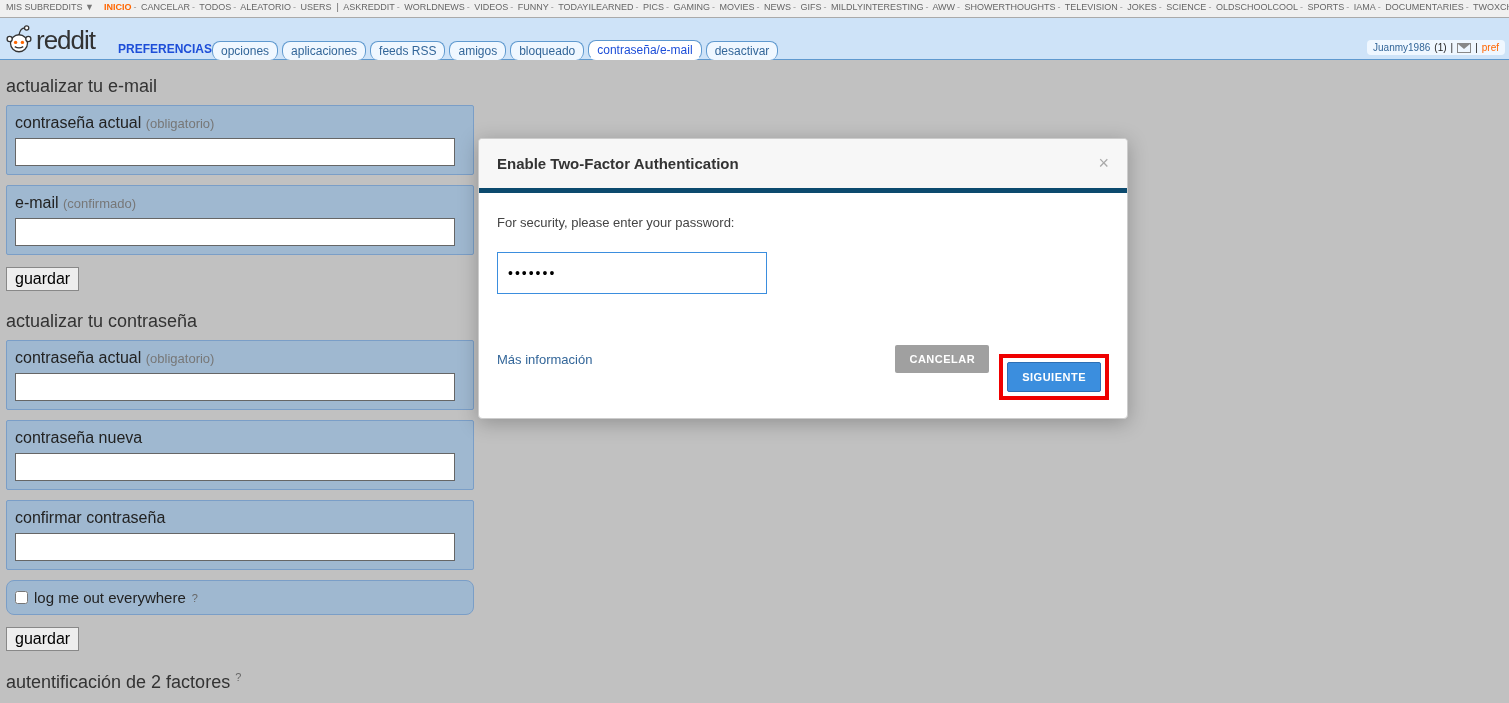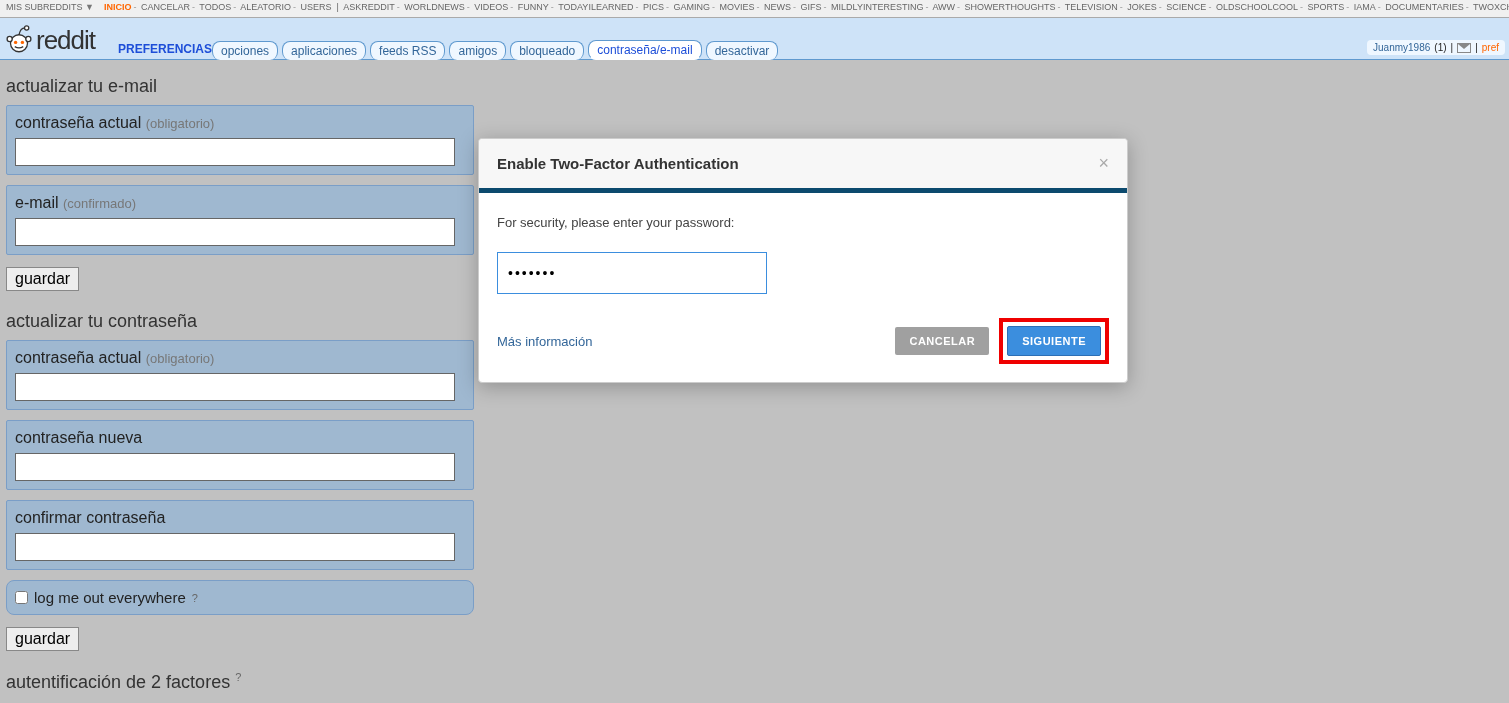--- a/index.html
+++ b/index.html
@@ -48,21 +48,21 @@
   .modal-head { background: #f7f7f7; border-bottom: 5px solid #0c4a6e; padding: 14px 18px; border-radius: 4px 4px 0 0; display: flex; justify-content: space-between; align-items: center; }
   .modal-head .title { font-size: 15px; font-weight: bold; color: #333; }
   .modal-head .close { font-size: 18px; color: #aaa; cursor: pointer; }
   .modal-body { padding: 22px 24px 10px 18px; }
   .modal-body .prompt { font-size: 13px; color: #444; margin-bottom: 22px; }
   .modal-body input[type=password] { width: 270px; height: 42px; border: 1px solid #3b8ede; padding: 4px 10px; font-size: 14px; outline: none; letter-spacing: 2px; }
   .modal-foot { padding: 14px 18px 18px 18px; display: flex; justify-content: space-between; align-items: center; }
   .modal-foot .more { color: #369; font-size: 13px; cursor: pointer; }
   .modal-foot .btns { display: flex; gap: 10px; align-items: center; }
   .btn-cancel { background: #a0a0a0; color: #fff; border: none; padding: 8px 14px; font-size: 11px; font-weight: bold; letter-spacing: 0.5px; cursor: pointer; border-radius: 2px; }
-  .btn-next-wrap { border: 4px solid #ef0000; padding: 4px; }
+  .btn-next-wrap { border: 4px solid #ef0000; padding: 4px; margin-top: 36px; }
   .btn-next { background: #3b8ede; color: #fff; border: 1px solid #2c6fb5; padding: 8px 14px; font-size: 11px; font-weight: bold; letter-spacing: 0.5px; cursor: pointer; border-radius: 2px; }
 
   
   .snoo { width: 34px; height: 34px; }
 </style>
 </head>
 <body>
 
 <div class="srbar">
   <span class="label">MIS SUBREDDITS</span>

